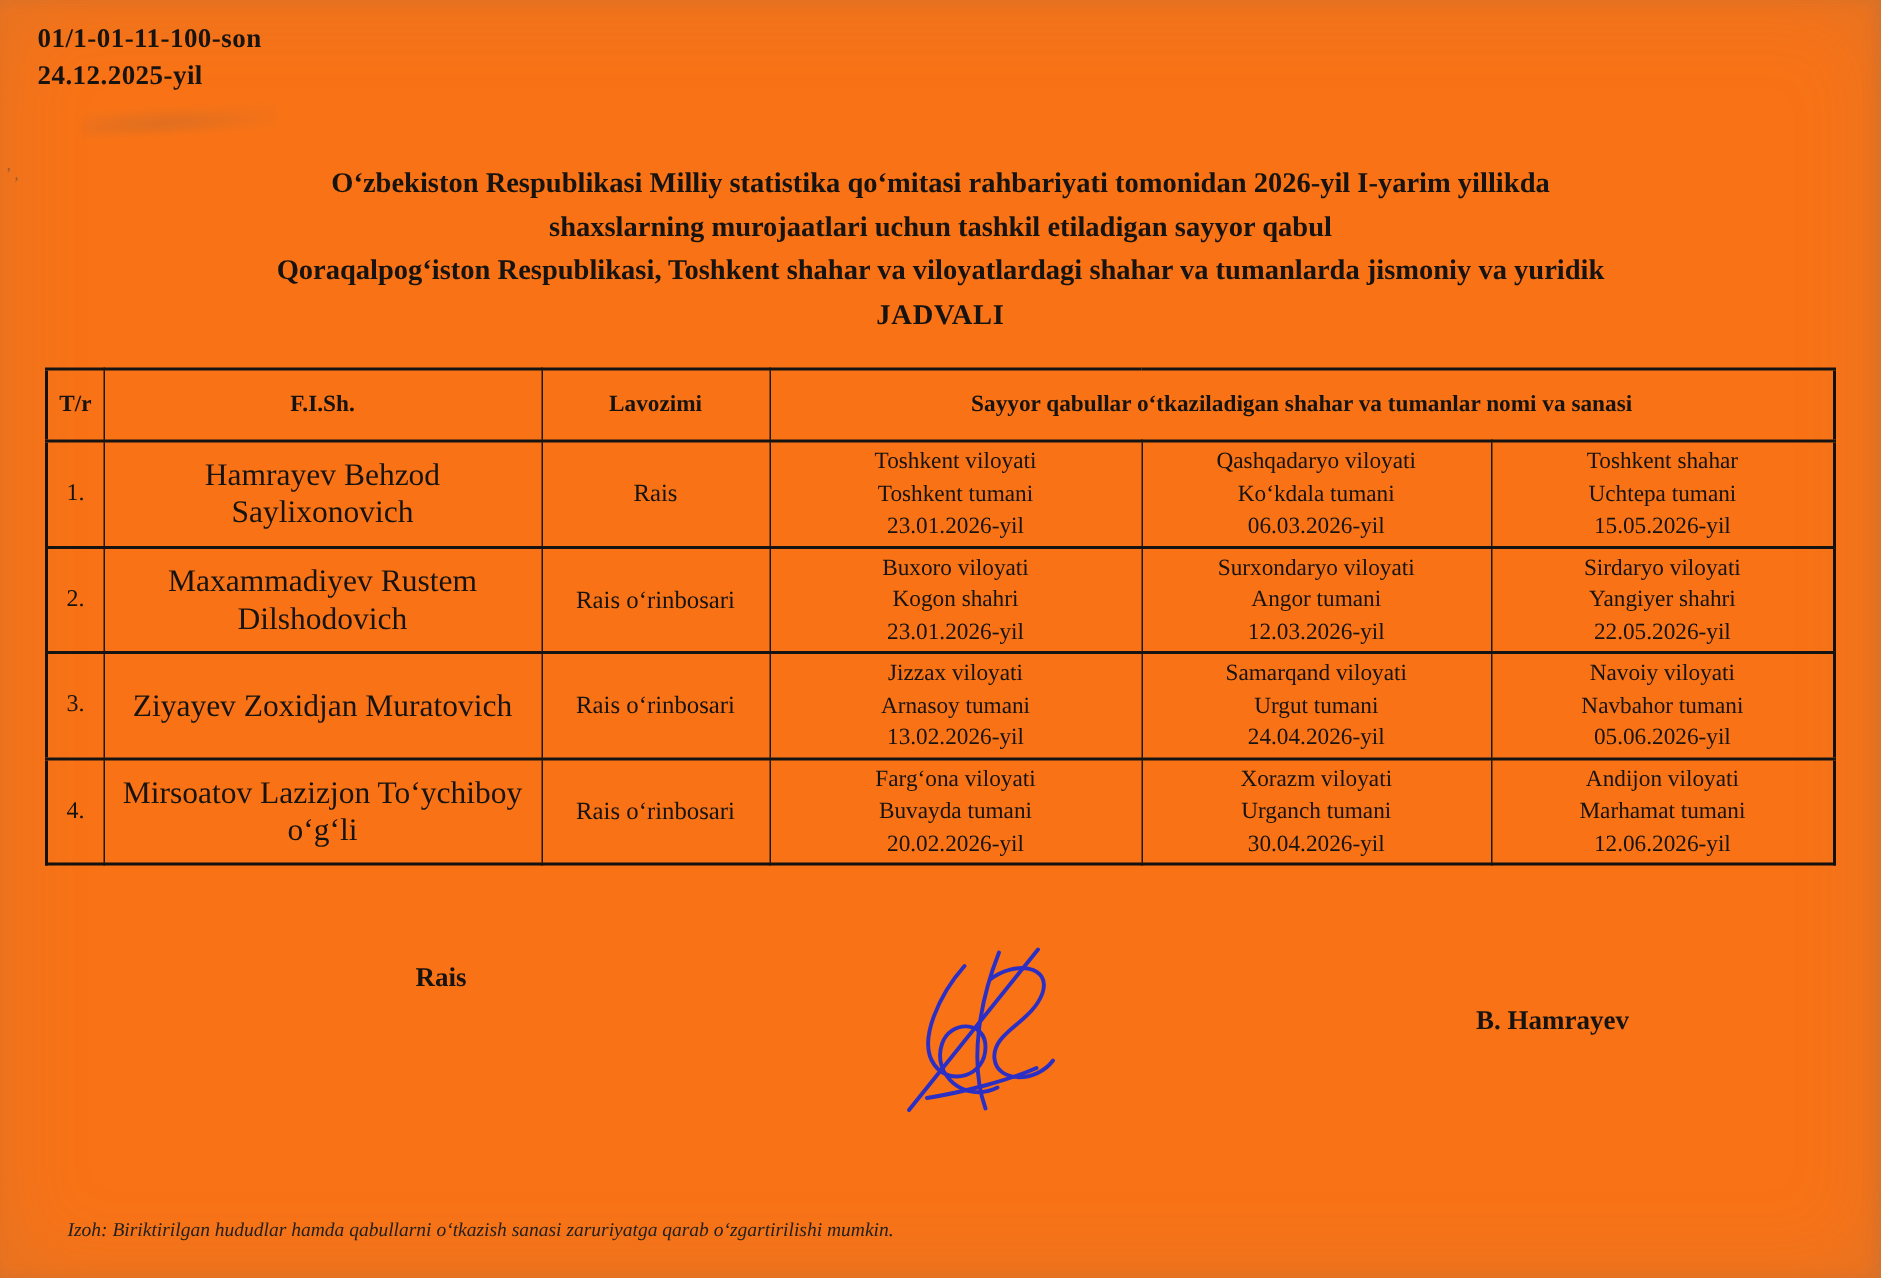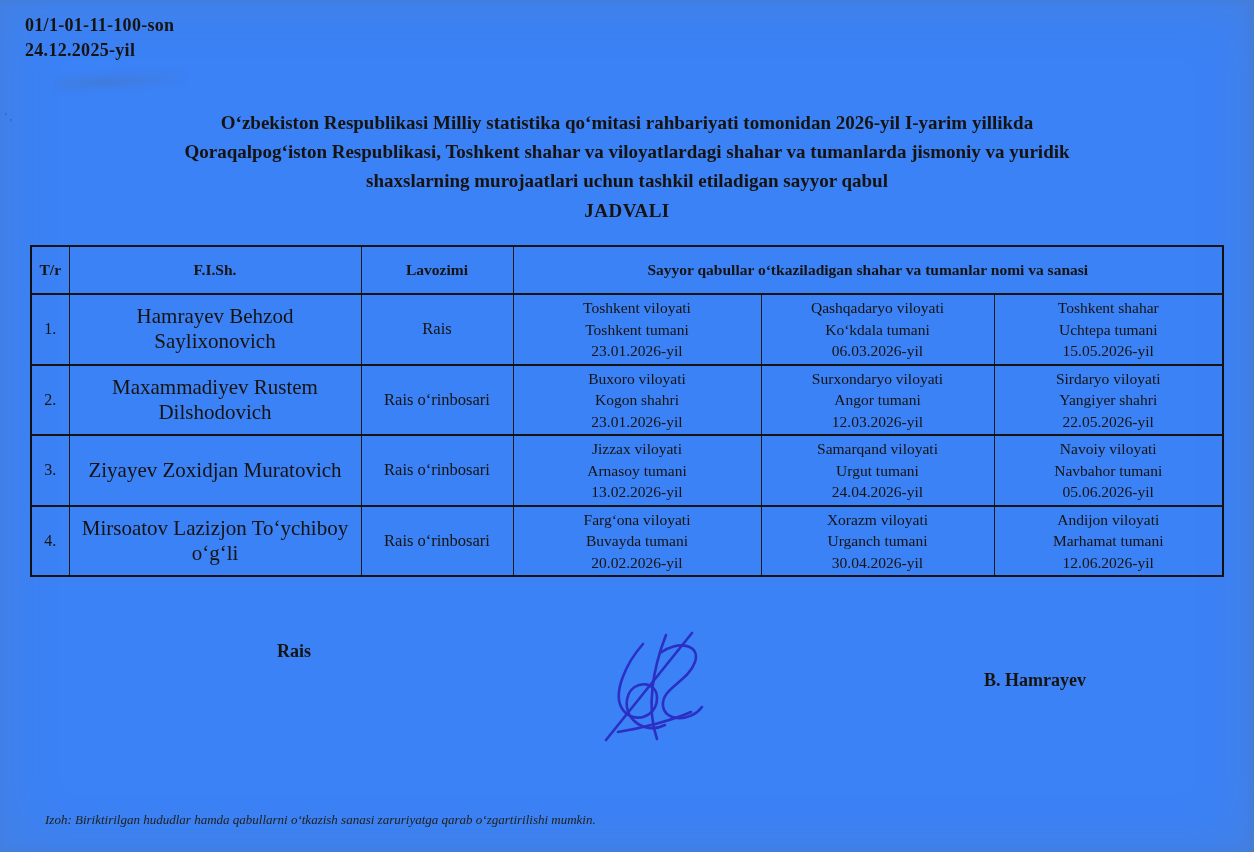--- a/index.html
+++ b/index.html
@@ -5,21 +5,21 @@
   * { margin: 0; padding: 0; box-sizing: border-box; }
   html, body { width: 1254px; height: 852px; }
   body {
     font-family: "Liberation Serif", "DejaVu Serif", serif;
     background: #e8e8e6;
   }
   .page {
     position: relative;
     width: 1254px;
     height: 852px;
-    background: #3b82f6;
+    background: #f97316;
     color: #171310;
     overflow: hidden;
     box-shadow: inset 0 0 60px rgba(120,120,115,0.18), inset -4px 0 10px rgba(100,100,95,0.15);
   }
   .doc-meta {
     position: absolute;
     left: 25px; top: 13px;
     font-weight: bold;
     font-size: 18px;
     line-height: 25px;
@@ -116,22 +116,22 @@
   <div class="doc-meta">
     <div>01/1-01-11-100-son</div>
     <div>24.12.2025-yil</div>
   </div>
 
   <div class="smudge"></div>
   <div class="corner-dots">’ ,</div>
 
   <div class="title-block">
     <div>O‘zbekiston Respublikasi Milliy statistika qo‘mitasi rahbariyati tomonidan 2026-yil  I-yarim yillikda</div>
+    <div>shaxslarning murojaatlari uchun tashkil etiladigan sayyor qabul</div>
     <div>Qoraqalpog‘iston Respublikasi, Toshkent shahar va viloyatlardagi shahar va tumanlarda jismoniy va yuridik</div>
-    <div>shaxslarning murojaatlari uchun tashkil etiladigan sayyor qabul</div>
     <div class="title-word">JADVALI</div>
   </div>
 
   <table class="schedule">
     <colgroup>
       <col style="width:38px">
       <col style="width:292px">
       <col style="width:152px">
       <col style="width:248px">
       <col style="width:233px">

